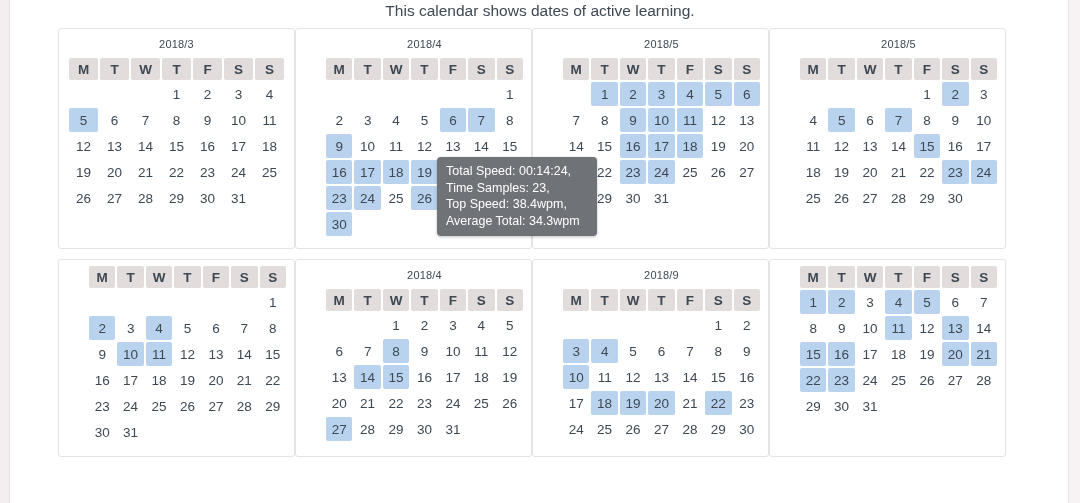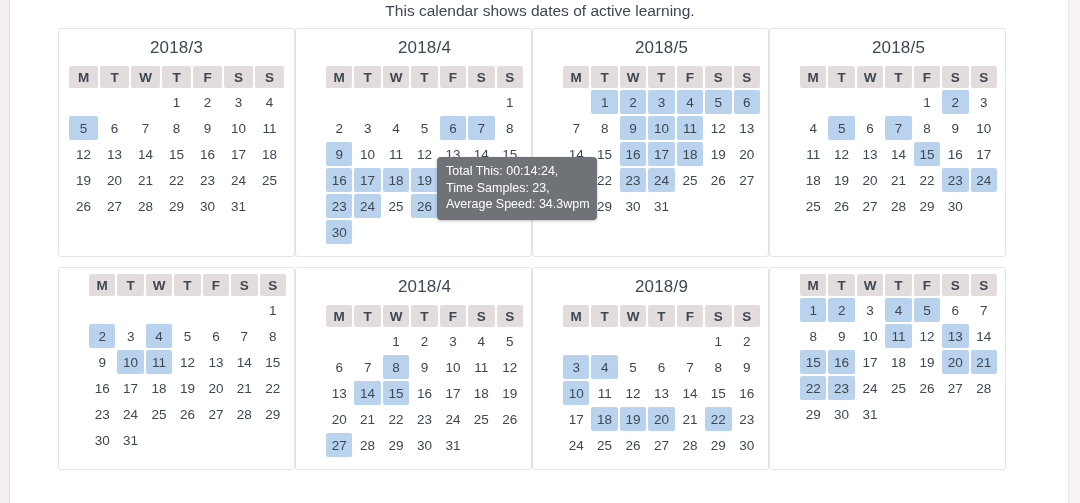--- a/index.html
+++ b/index.html
@@ -52,21 +52,21 @@
     background: #ffffff;
     border: 1px solid #e4e4e4;
     border-radius: 3px;
     padding: 4px 6px 10px 6px;
     position: relative;
   }
   .month + .month { margin-left: 0; padding-left: 28px; }
 
   .month-title {
     text-align: center;
-    font-size: 17px;
+    font-size: 11px;
     color: #3d4852;
     padding: 5px 0 6px 0;
     letter-spacing: 0.2px;
   }
 
   table.cal {
     border-collapse: separate;
     border-spacing: 2px 2px;
     margin: 0 auto;
     table-layout: fixed;
@@ -637,17 +637,18 @@
               <td class="empty">&nbsp;</td>
               <td class="empty">&nbsp;</td>
               <td class="empty">&nbsp;</td>
             </tr>
           </tbody>
         </table>
       </div>
     </div>
 
   <div class="tooltip">
-    <div>Total This: 00:14:24,</div>
+    <div>Total Speed: 00:14:24,</div>
     <div>Time Samples: 23,</div>
-    <div>Average Speed: 34.3wpm</div>
+    <div>Top Speed: 38.4wpm,</div>
+    <div>Average Total: 34.3wpm</div>
   </div>
 </div>
 
 </body></html>

